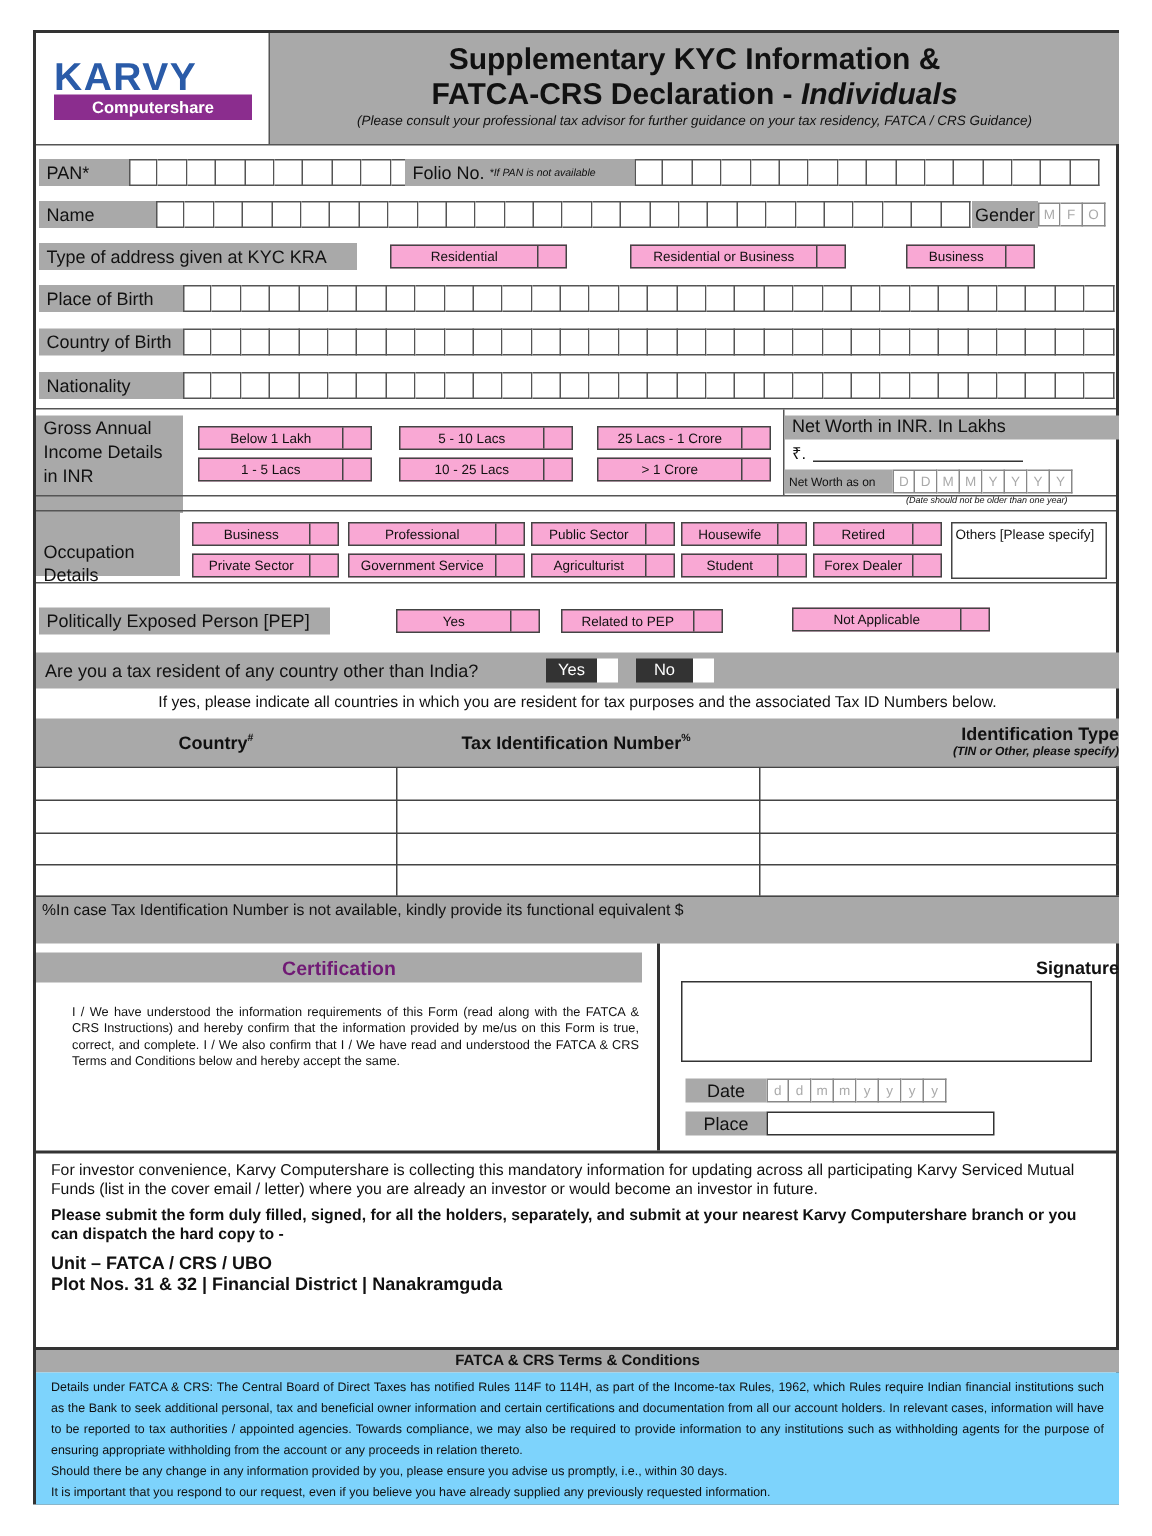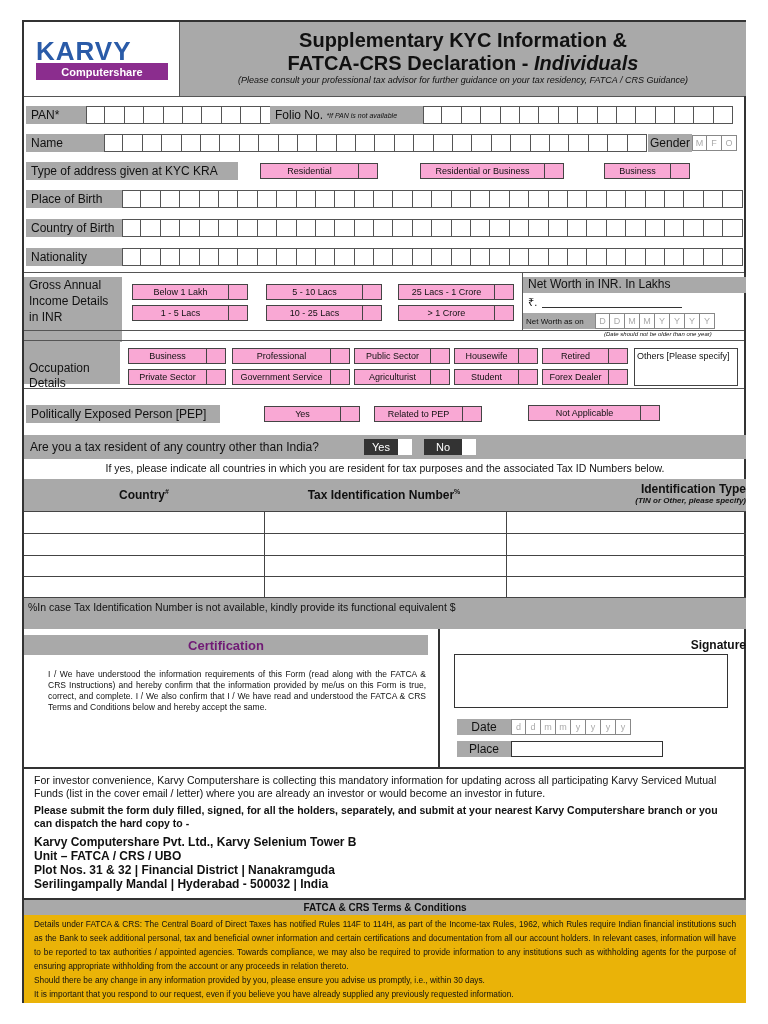--- a/index.html
+++ b/index.html
@@ -376,26 +376,24 @@
       <span>y</span>
       <span>y</span>
 </div>
 <div class="abs gray" style="left:433px;top:719px;width:54px;height:16px;font-size:12px;display:flex;align-items:center;justify-content:center">Place</div>
 <div class="abs" style="left:487px;top:719px;width:152px;height:16px;border:1px solid #333"></div>
 <div class="sep" style="top:745px;height:2px;background:#333"></div>
 
 <div class="abs" style="left:10px;top:752px;width:704px;font-size:10.5px;line-height:13px">For investor convenience, Karvy Computershare is collecting this mandatory information for updating across all participating Karvy Serviced Mutual Funds (list in the cover email / letter) where you are already an investor or would become an investor in future.</div>
 <div class="abs" style="left:10px;top:782px;width:704px;font-size:10.5px;line-height:13px;font-weight:bold">Please submit the form duly filled, signed, for all the holders, separately, and submit at your nearest Karvy Computershare branch or you can dispatch the hard copy to -</div>
 <div class="abs" style="left:10px;top:813px;font-size:12px;font-weight:bold;line-height:14px">
-  <div>Karvy Computershare Pvt. Ltd., Karvy Selenium Tower B</div>
   <div>Unit – FATCA / CRS / UBO</div>
   <div>Plot Nos. 31 &amp; 32 | Financial District | Nanakramguda</div>
-  <div>Serilingampally Mandal | Hyderabad - 500032 | India</div>
 </div>
 <div class="sep" style="top:876px;height:2px;background:#333"></div>
 
 <div class="abs gray" style="left:0;top:878px;width:722px;height:15px;font-size:10px;font-weight:bold;text-align:center;line-height:15px">FATCA &amp; CRS Terms &amp; Conditions</div>
-<div class="abs" style="left:0;top:893px;width:722px;height:88px;background:#eab308;padding:2px 10px;font-size:8.3px;line-height:14px">
+<div class="abs" style="left:0;top:893px;width:722px;height:88px;background:#7dd3fc;padding:2px 10px;font-size:8.3px;line-height:14px">
   <div style="text-align:justify">Details under FATCA &amp; CRS: The Central Board of Direct Taxes has notified Rules 114F to 114H, as part of the Income-tax Rules, 1962, which Rules require Indian financial institutions such as the Bank to seek additional personal, tax and beneficial owner information and certain certifications and documentation from all our account holders. In relevant cases, information will have to be reported to tax authorities / appointed agencies. Towards compliance, we may also be required to provide information to any institutions such as withholding agents for the purpose of ensuring appropriate withholding from the account or any proceeds in relation thereto.</div>
   <div>Should there be any change in any information provided by you, please ensure you advise us promptly, i.e., within 30 days.</div>
   <div>It is important that you respond to our request, even if you believe you have already supplied any previously requested information.</div>
 </div>
 </div>
 
 </body></html>

